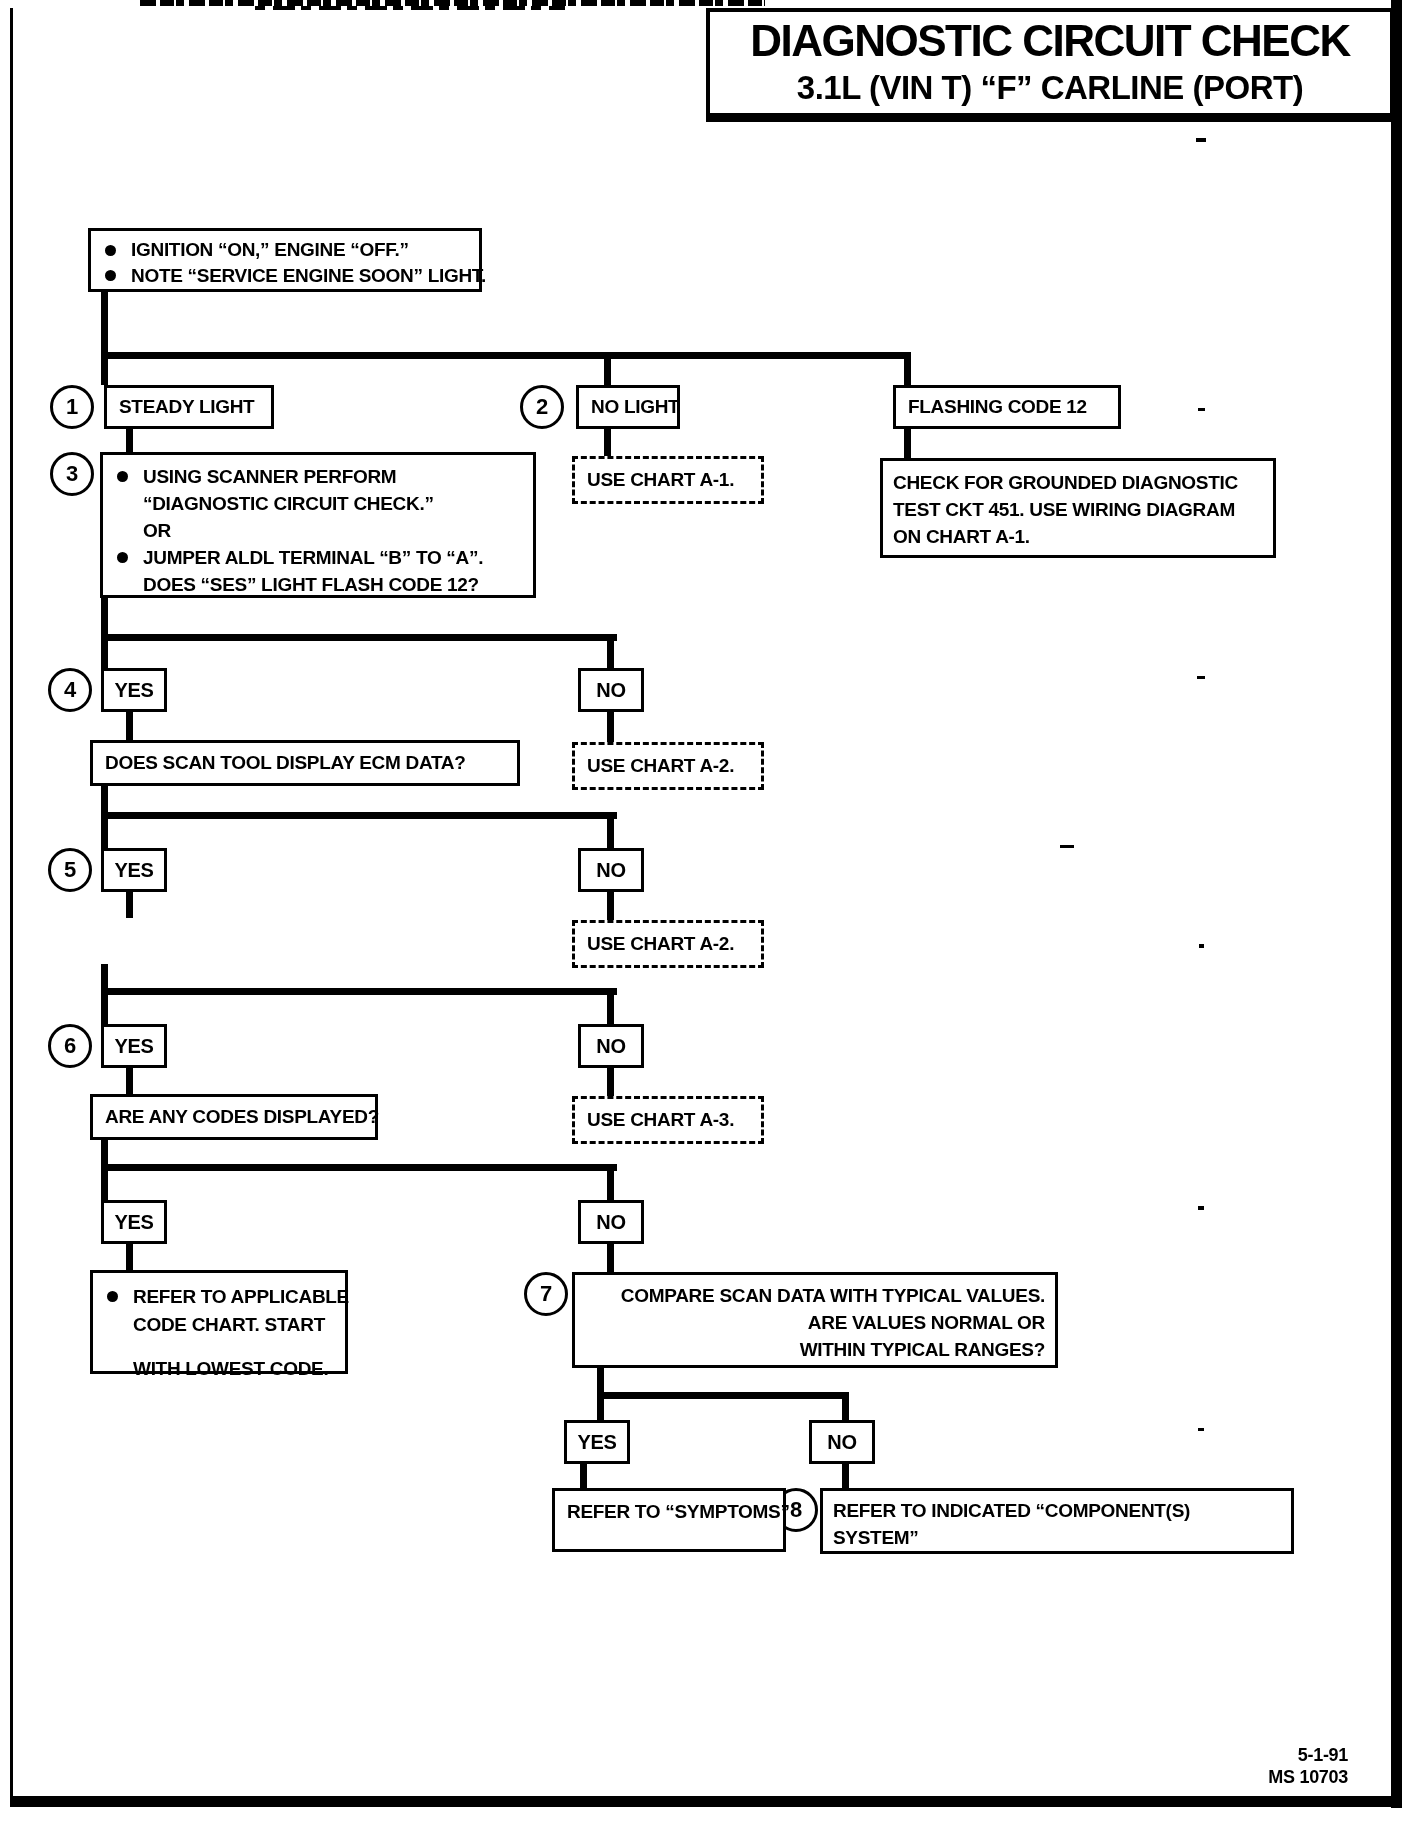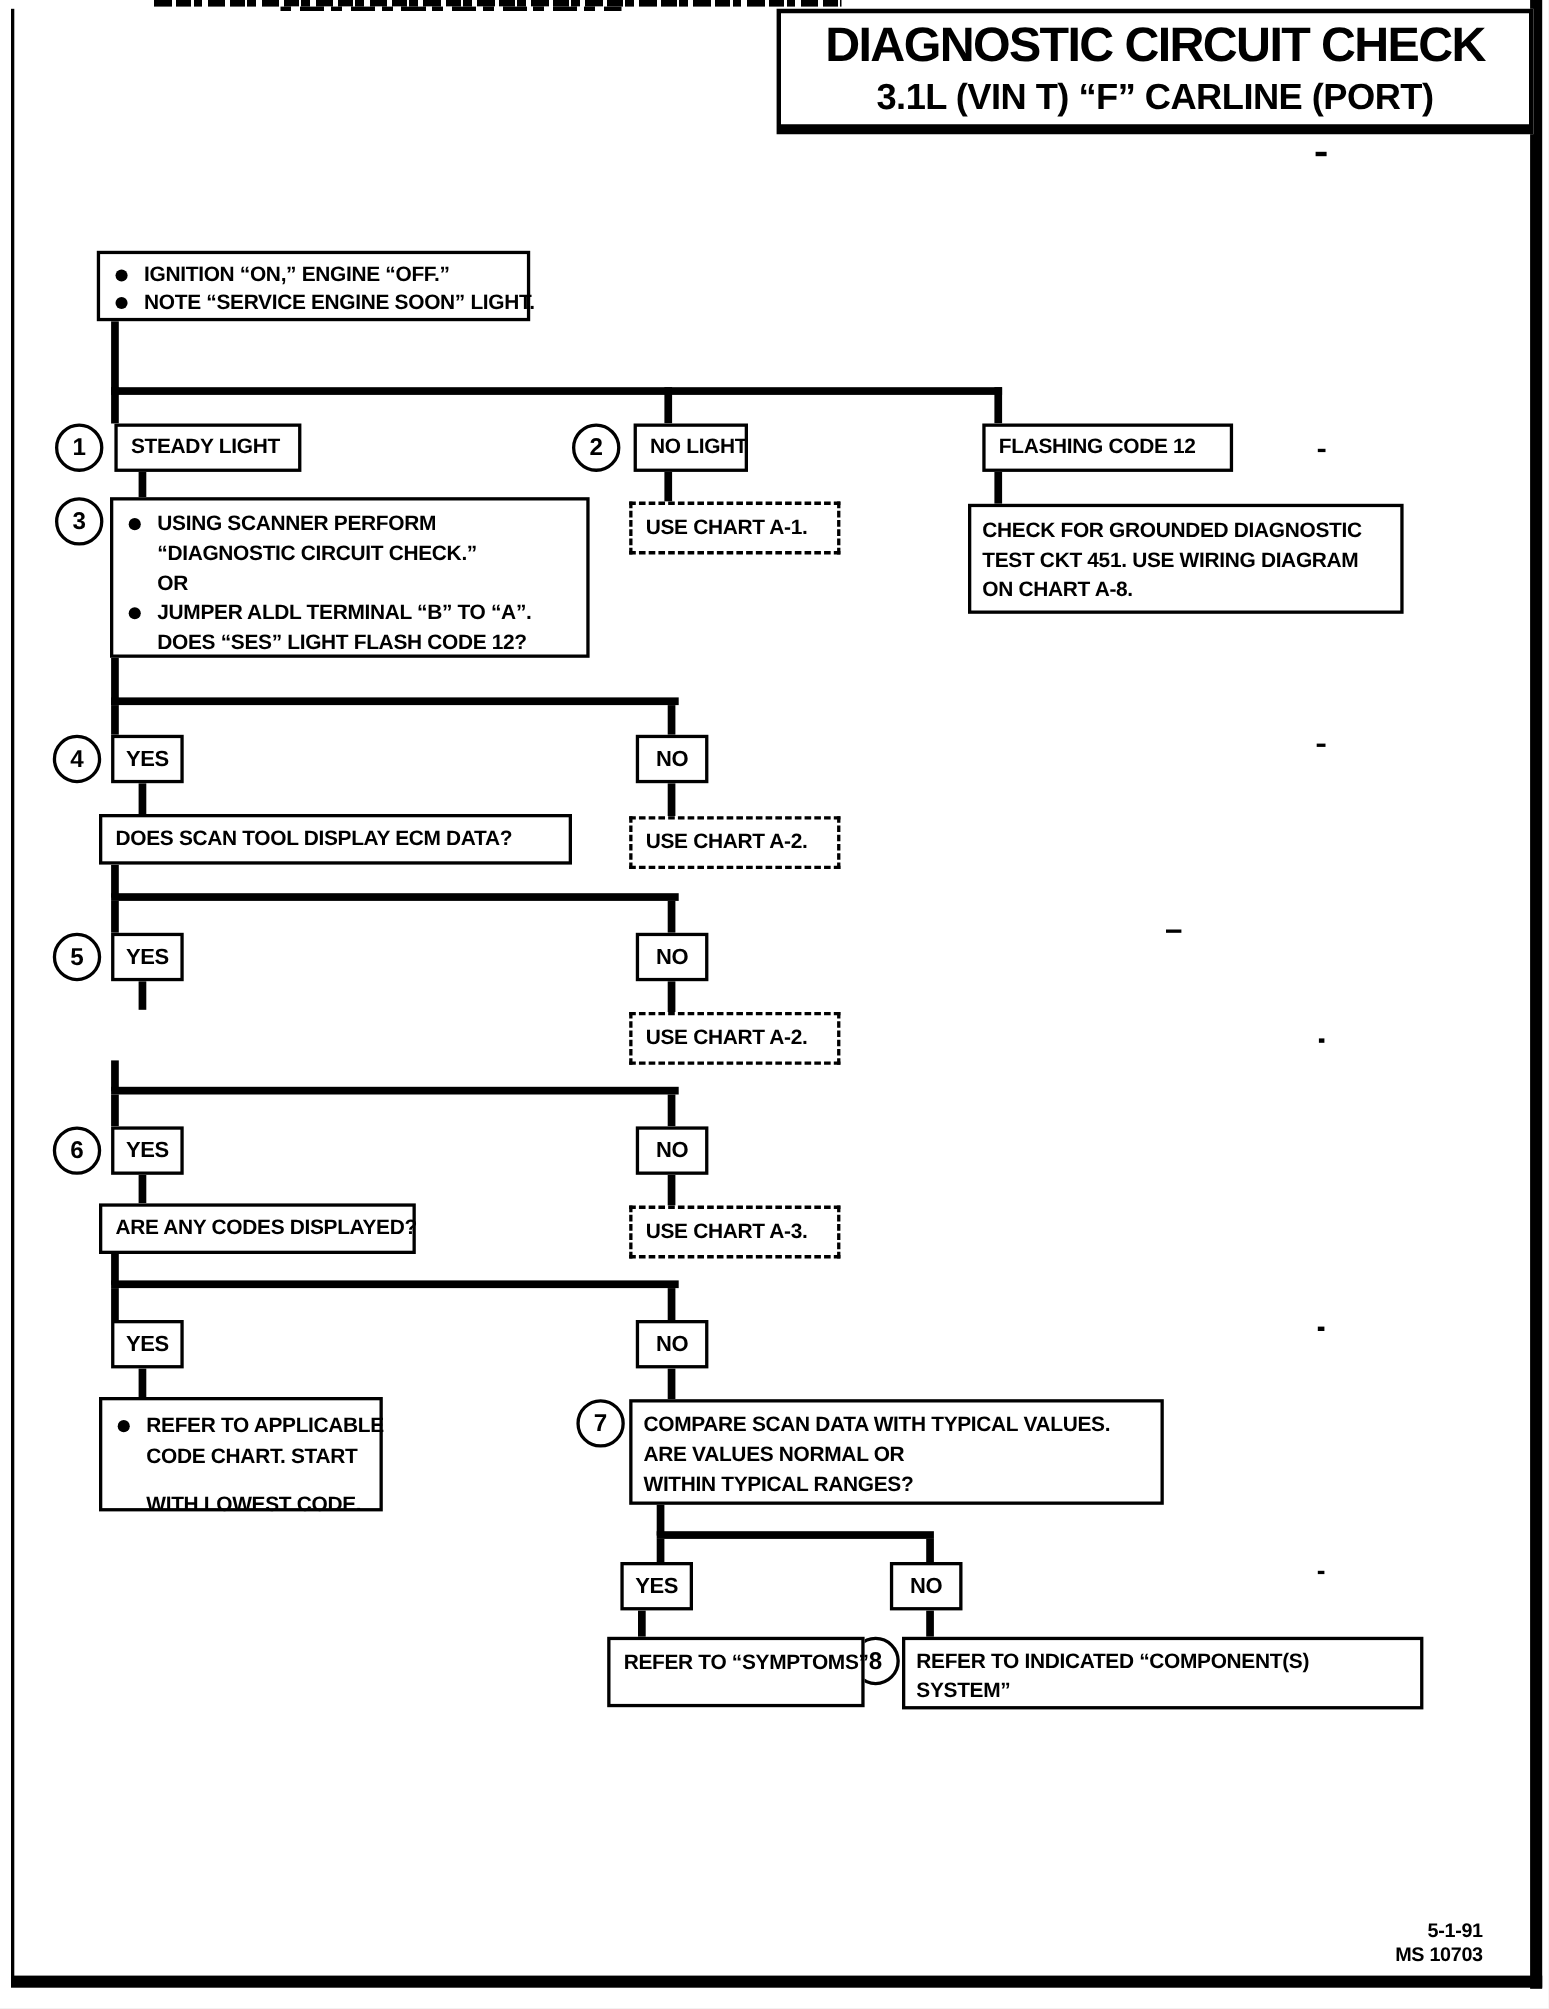--- a/index.html
+++ b/index.html
@@ -145,21 +145,21 @@
   <div class="node" style="left:893px;top:385px;width:228px;height:44px;">
     <span>FLASHING CODE 12</span>
     </div>
 
   <div class="node dashed" style="left:572px;top:456px;width:192px;height:48px;">
     <span>USE CHART A-1.</span>
     </div>
   <div class="node multi" style="left:880px;top:458px;width:396px;height:100px;padding-top:8px;">
     <span class="line">CHECK FOR GROUNDED DIAGNOSTIC</span>
     <span class="line">TEST CKT 451. USE WIRING DIAGRAM</span>
-    <span class="line">ON CHART A-8.</span>
+    <span class="line">ON CHART A-1.</span>
   </div>
 
   <div class="node multi" style="left:100px;top:452px;width:436px;height:146px;padding-top:8px;">
     <div class="bullet-row">
         <span class="bullet-dot"></span>
       <div>
         <span class="line">USING SCANNER PERFORM</span>
         <span class="line">“DIAGNOSTIC CIRCUIT CHECK.”</span>
         <span class="line">OR</span>
       </div>
@@ -220,21 +220,21 @@
     <div class="bullet-row">
         <span class="bullet-dot"></span>
       <div>
         <span class="line" style="line-height:28px;">REFER TO APPLICABLE</span>
         <span class="line" style="line-height:28px;">CODE CHART. START</span>
         <span class="line" style="line-height:28px;margin-top:16px;">WITH LOWEST CODE.</span>
       </div>
     </div>
   </div>
 
-  <div class="node multi" style="left:572px;top:1272px;width:486px;height:96px;padding-top:7px;">
+  <div class="node multi" style="left:572px;top:1272px;width:486px;height:96px;padding-top:7px;text-align:right;">
     <span class="line">COMPARE SCAN DATA WITH TYPICAL VALUES.</span>
     <span class="line">ARE VALUES NORMAL OR</span>
     <span class="line">WITHIN TYPICAL RANGES?</span>
   </div>
 
   <div class="node yn" style="left:564px;top:1420px;width:66px;height:44px;">
     <span>YES</span>
     </div>
   <div class="node yn" style="left:809px;top:1420px;width:66px;height:44px;">
     <span>NO</span>

